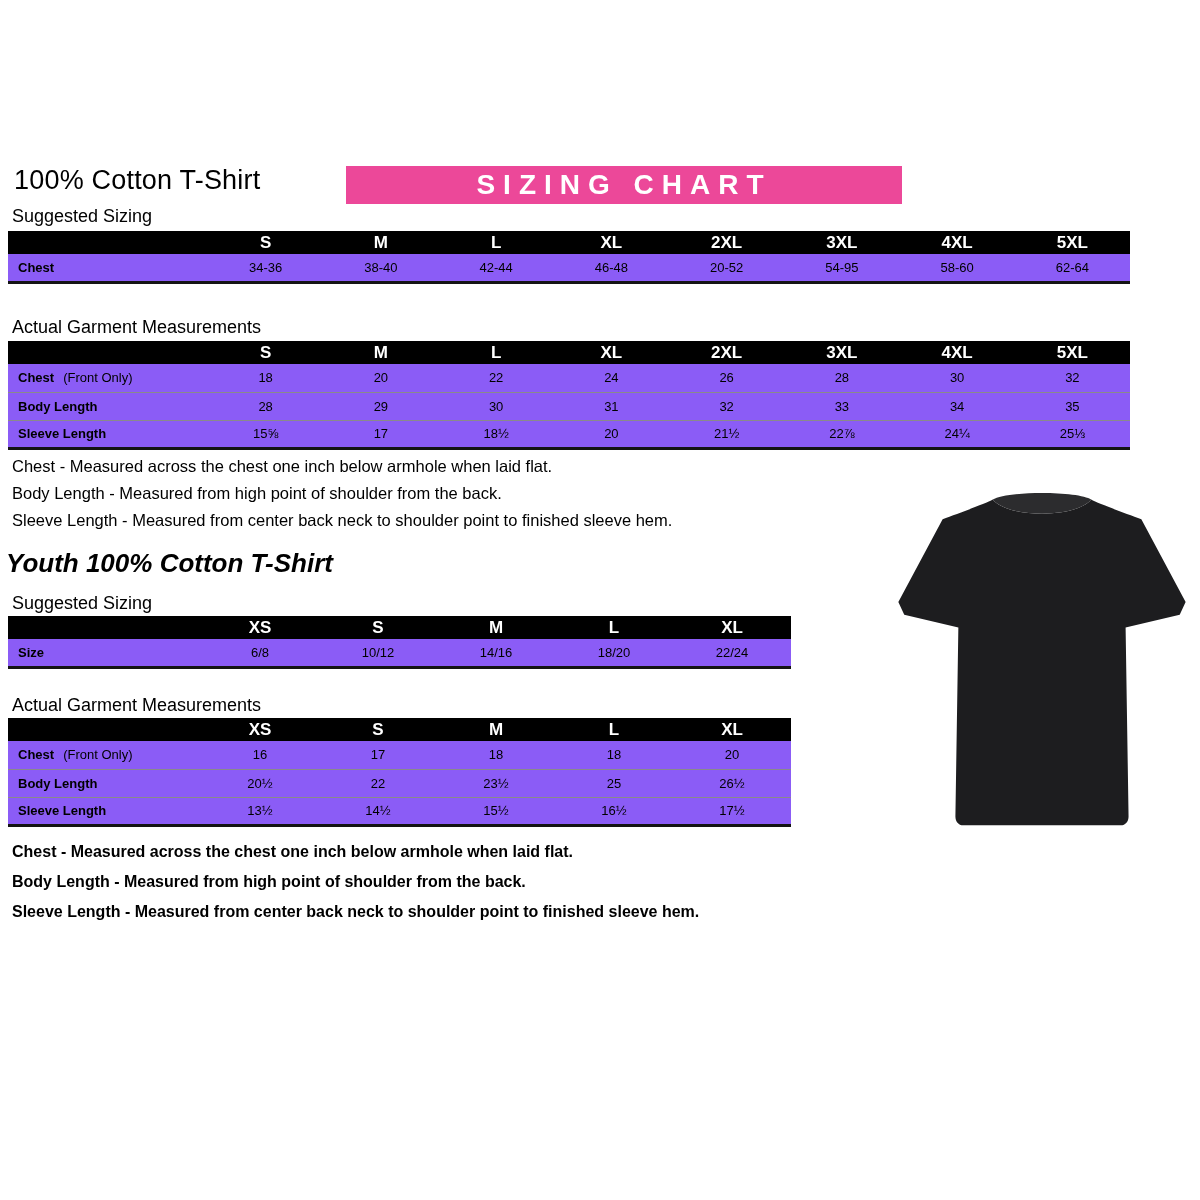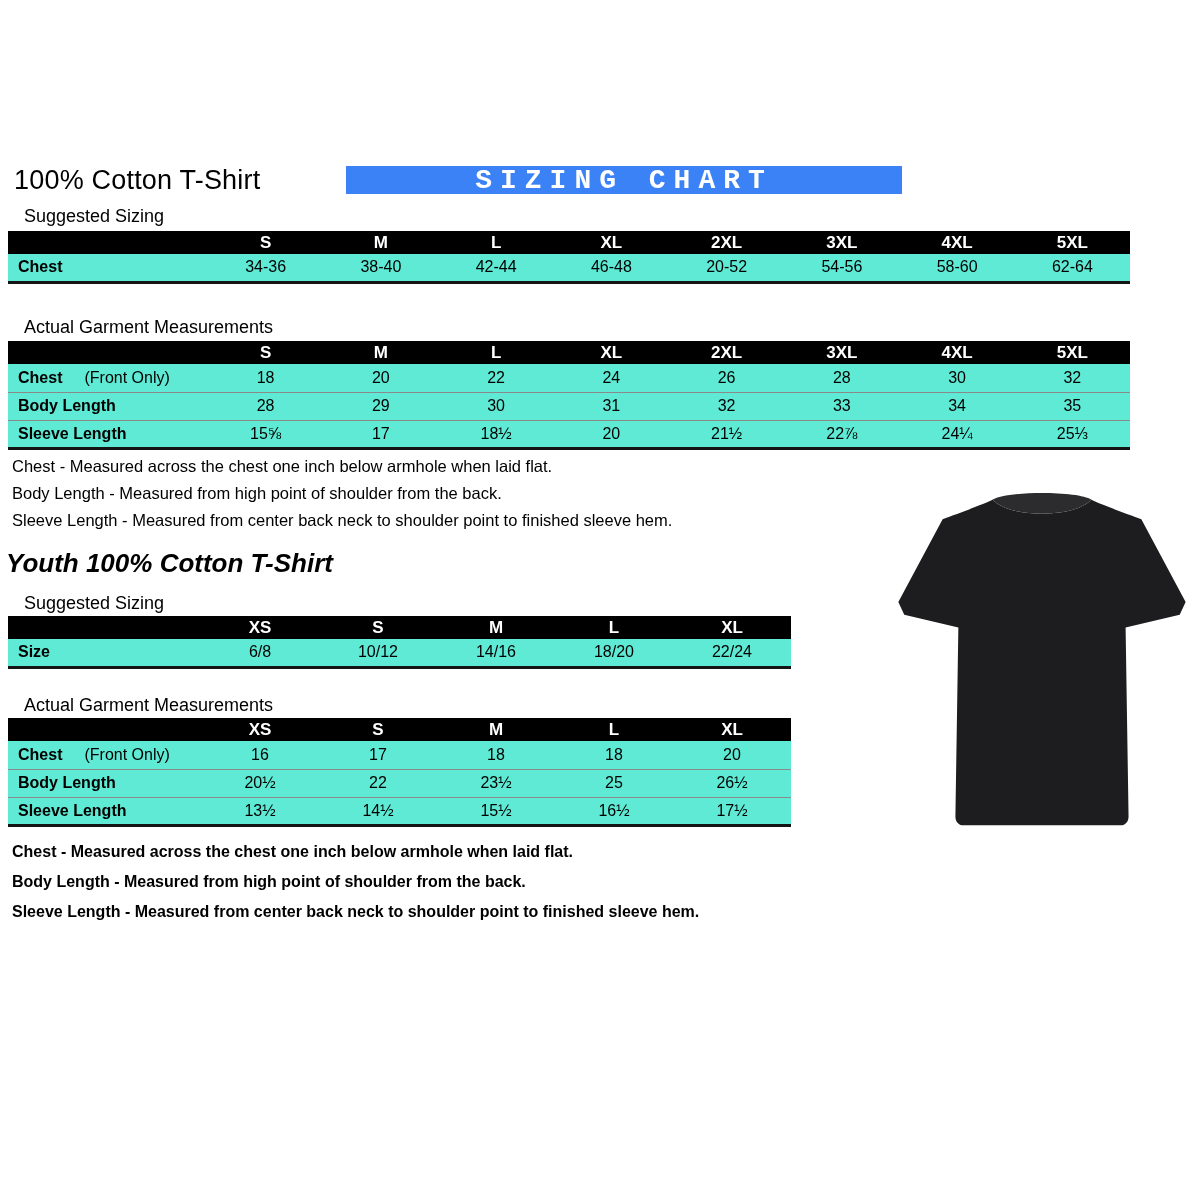--- a/index.html
+++ b/index.html
@@ -8,45 +8,45 @@
     width:1200px; height:1200px; position:relative;
     font-family:"Liberation Sans", sans-serif; color:#000;
   }
   .page { position:absolute; inset:0; }
 
   .title {
     position:absolute; left:14px; top:165px;
     font-size:27px; font-weight:400; letter-spacing:.2px;
   }
   .banner {
-    position:absolute; left:346px; top:166px; width:556px; height:28px;
-    background:#3b82f6; color:#fff; display:flex; align-items:center; justify-content:center;font-family:Liberation Mono, monospace;
+    position:absolute; left:346px; top:166px; width:556px; height:38px;
+    background:#ec4899; color:#fff; display:flex; align-items:center; justify-content:center;
   }
   .banner span { font-size:28px; font-weight:bold; letter-spacing:8px; }
 
-  .section-label { position:absolute; left:24px; font-size:18px; }
+  .section-label { position:absolute; left:12px; font-size:18px; }
 
   table.size-table {
     position:absolute; left:8px; border-collapse:collapse; table-layout:fixed;
   }
   table.adult { width:1122px; }
   table.youth { width:783px; }
   .size-table thead th {
     background:#000; color:#fff; font-size:17px; font-weight:bold;
     height:23px; text-align:center; padding:0;
   }
   table.adult thead th:first-child { width:200px; }
   table.youth thead th:first-child { width:193px; }
   .size-table tbody td {
-    font-size:16px; text-align:center; height:28px; padding:0;
-    border-bottom:1px solid #8a8a8a; background:#5eead4;
+    font-size:13px; text-align:center; height:28px; padding:0;
+    border-bottom:1px solid #8a8a8a; background:#8b5cf6;
   }
   .size-table tbody tr:last-child td { border-bottom:3px solid #141414; }
   .size-table td.row-label { text-align:left; padding-left:10px; font-weight:bold; }
-  .size-table td.row-label .label-note { font-weight:400; margin-left:22px; }
+  .size-table td.row-label .label-note { font-weight:400; margin-left:9px; }
 
   .notes { position:absolute; left:12px; }
   .note-line { font-size:16.5px; line-height:17px; margin-bottom:10px; }
   .notes-bold .note-line { font-weight:bold; font-size:16px; margin-bottom:13px; }
 
   .youth-title {
     position:absolute; left:6px; top:548px;
     font-size:26px; font-weight:bold;font-style:italic;
   }
 
@@ -79,21 +79,21 @@
         </tr>
       </thead>
       <tbody>
         <tr>
           <td class="row-label"><span>Chest</span></td>
           <td>34-36</td>
           <td>38-40</td>
           <td>42-44</td>
           <td>46-48</td>
           <td>20-52</td>
-          <td>54-56</td>
+          <td>54-95</td>
           <td>58-60</td>
           <td>62-64</td>
         </tr>
       </tbody>
     </table>
 
   <div class="section-label" style="top:317px">Actual Garment Measurements</div>
   <table class="size-table adult" style="top:341px">
       <thead>
         <tr>

